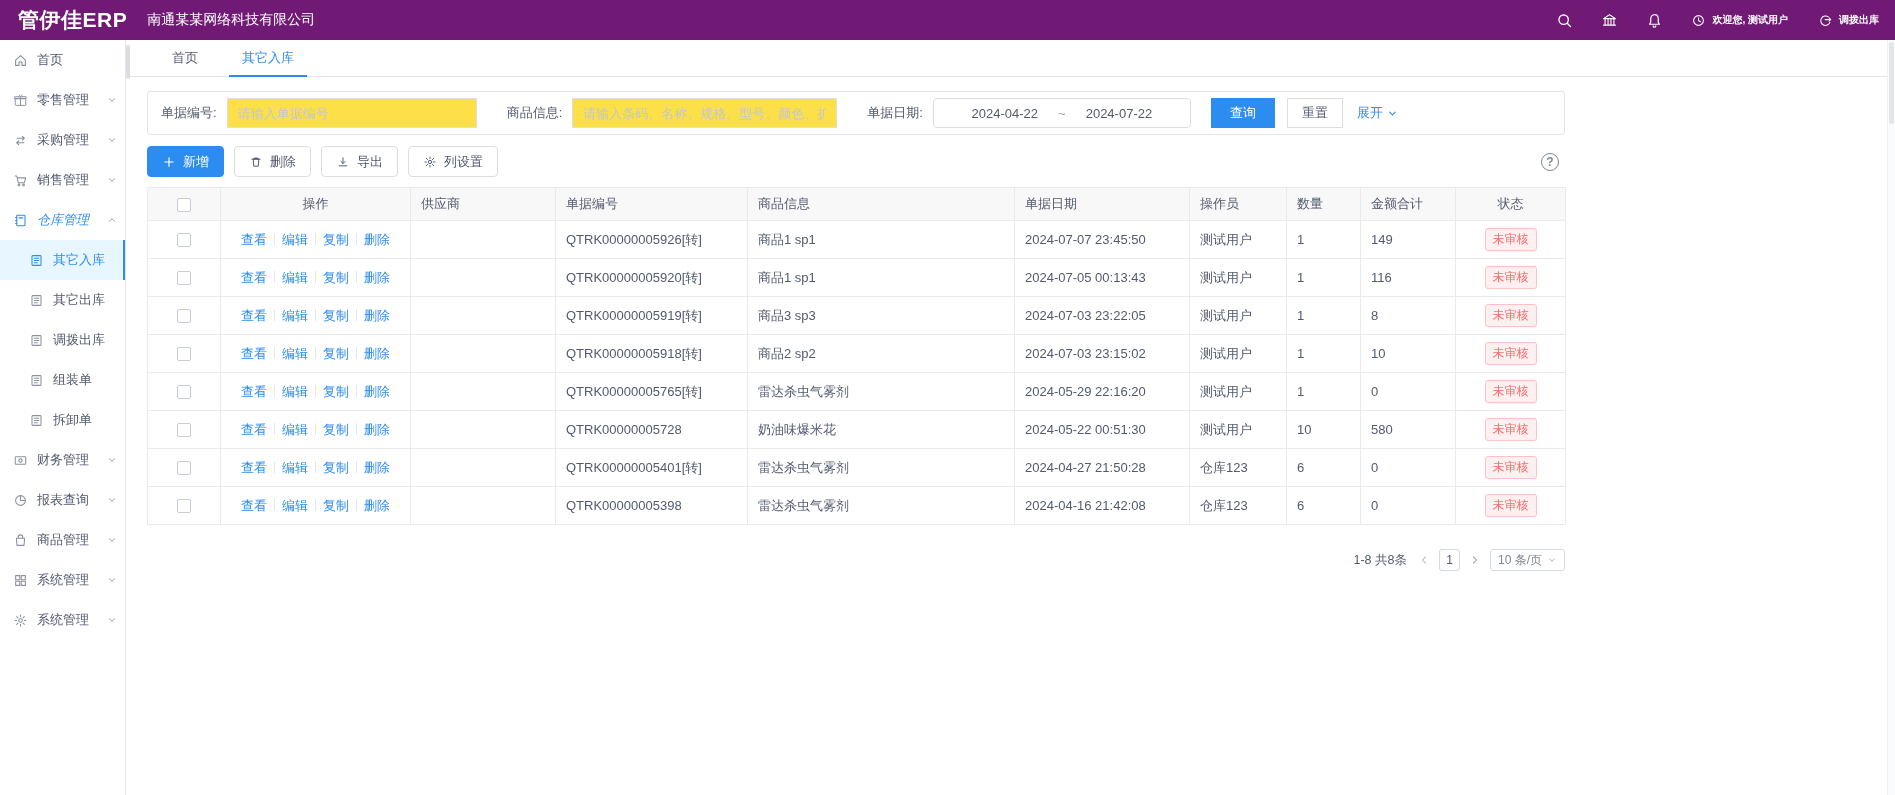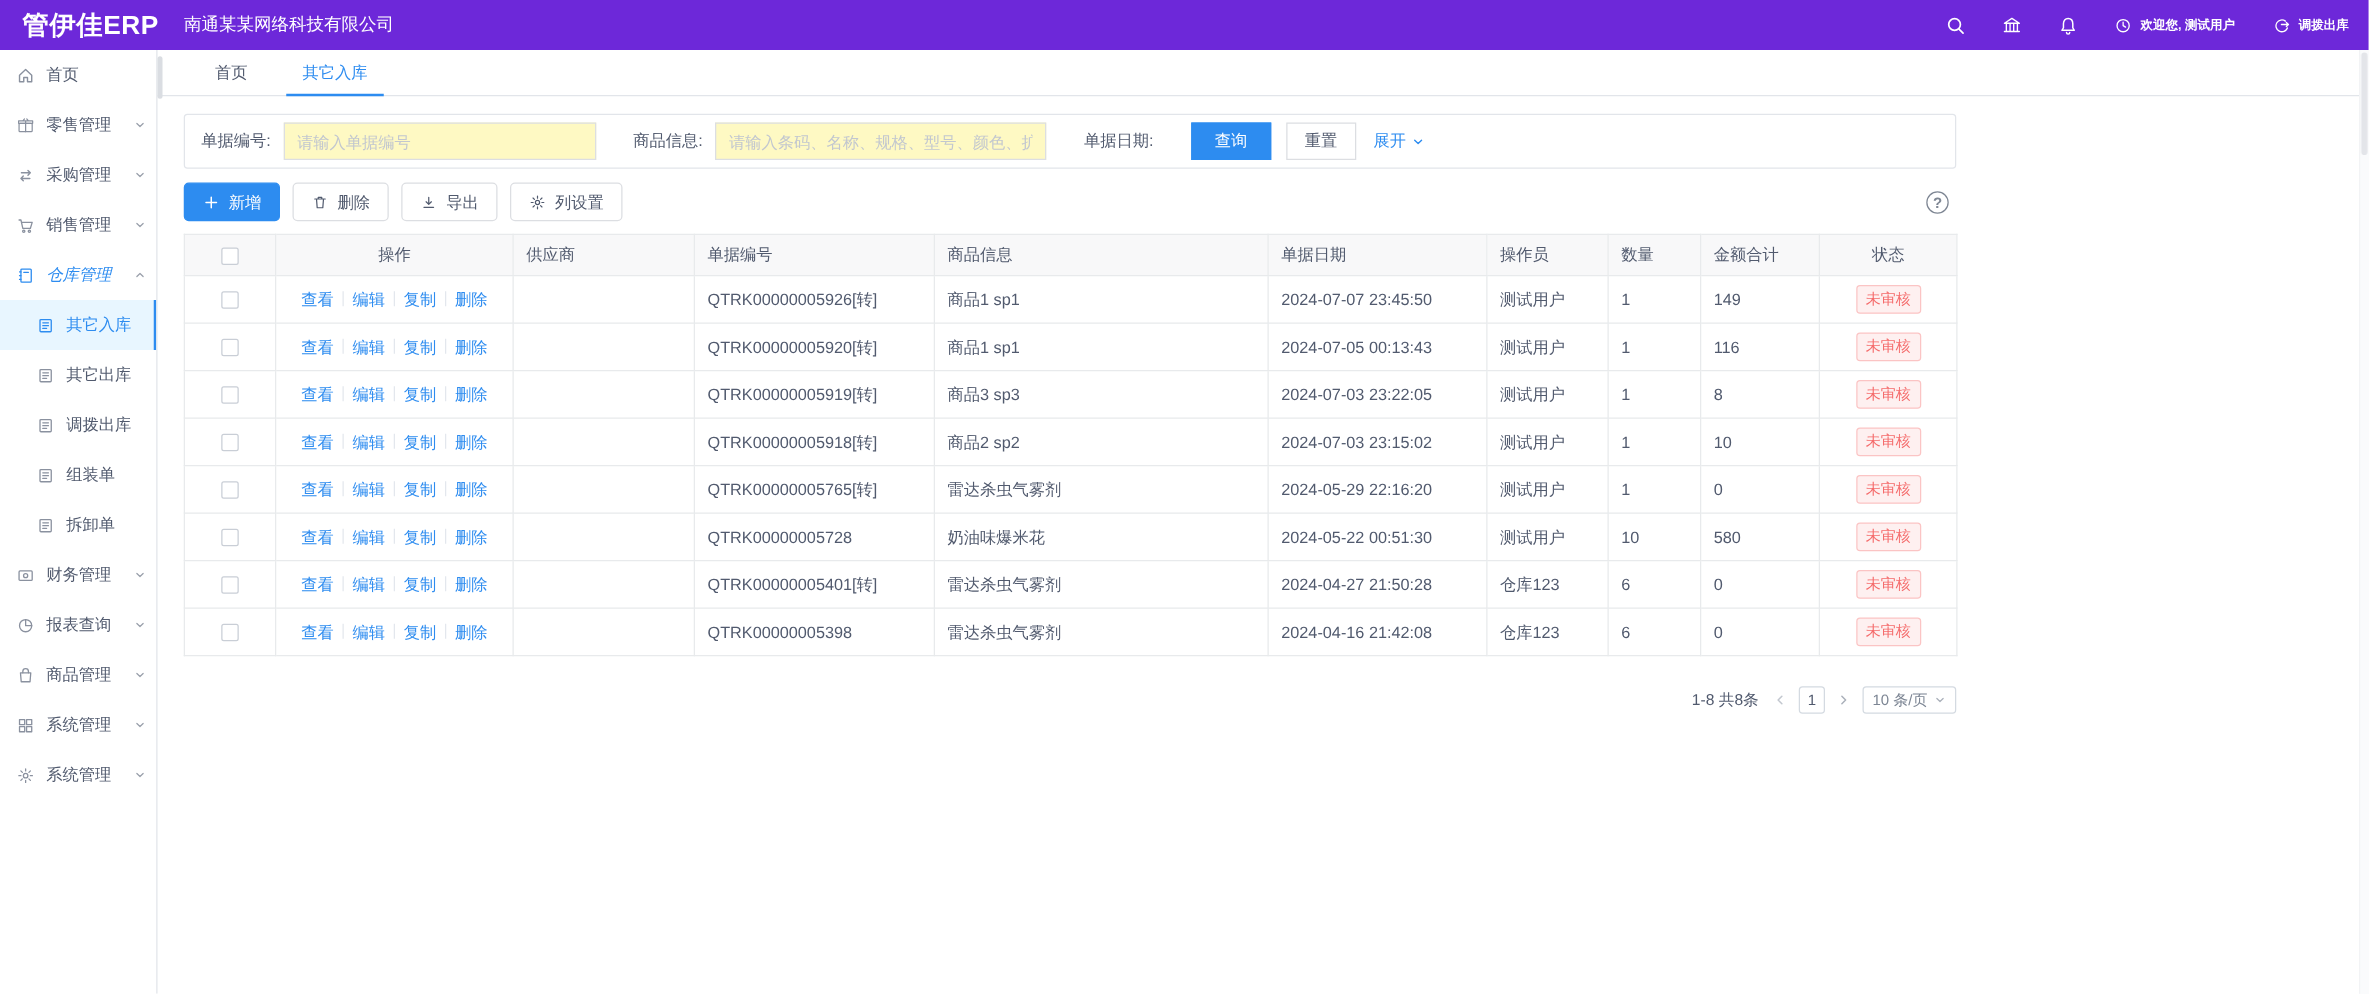--- a/index.html
+++ b/index.html
@@ -7,21 +7,21 @@
   body {
     width:1895px; height:795px; overflow:hidden;
     background:#ffffff; color:#515a6e;
     font-family:"Liberation Sans","DejaVu Sans",sans-serif;
     font-size:13px;
   }
   svg { display:block; }
   [data-icon] svg, .s-icon svg, .chev svg { width:100%; height:100%; display:block; }
 
   
-  .header { height:40px; background:#6d28d9; display:flex; align-items:center; color:#fff; position:relative; z-index:5; }
+  .header { height:40px; background:#701a75; display:flex; align-items:center; color:#fff; position:relative; z-index:5; }
   .logo { font-size:21px; font-weight:bold; padding-left:18px; letter-spacing:.5px; white-space:nowrap; }
   .company { font-size:14px; margin-left:20px; white-space:nowrap; }
   .h-spacer { flex:1; }
   .h-icon { width:17px; height:17px; margin-right:28px; cursor:pointer; color:#fff; }
   .h-group { display:flex; align-items:center; font-size:10px; margin-right:30px; cursor:pointer; white-space:nowrap;font-weight:bold; }
   .h-group .h-icon-s { width:15px; height:15px; margin-right:6px; }
   .h-group:last-child { margin-right:16px; }
 
   
   .layout { display:flex; height:755px; }
@@ -41,21 +41,21 @@
   .tabbar { height:37px; border-bottom:1px solid #e2e5ea; display:flex; padding-left:24px; }
   .tab { padding:0 22px; line-height:36px; font-size:13px; color:#515a6e; cursor:pointer; position:relative; }
   .tab.active { color:#2d8cf0; }
   .tab.active::after { content:""; position:absolute; left:9px; right:9px; bottom:-1px; height:2px; background:#2d8cf0; }
 
   
   .content { padding:14px 0 0 21px; width:1439px; }
 
   .filter-panel { width:1418px; height:44px; border:1px solid #e2e5ea; border-radius:3px; display:flex; align-items:center; padding:0 13px; }
   .f-label { margin-right:10px; white-space:nowrap; color:#515a6e; }
-  .f-input { height:30px; border:1px solid #dcdee2; border-radius:0; font-size:13px; padding:0 10px; color:#515a6e; font-family:inherit; outline:none; background:#fef9c3; }
+  .f-input { height:30px; border:1px solid #dcdee2; border-radius:0; font-size:13px; padding:0 10px; color:#515a6e; font-family:inherit; outline:none; background:#fde047; }
   .f-input::placeholder { color:#c2c7cf; }
   .f-gap { width:30px; flex:none; }
   .date-box { width:258px; height:30px; border:1px solid #dcdee2; border-radius:4px; display:flex; align-items:center; justify-content:center; gap:20px; cursor:pointer; background:#fff; }
   .date-box .sep { color:#9aa0ab; }
   .btn { height:30px; border-radius:0; font-size:13px; display:inline-flex; align-items:center; justify-content:center; cursor:pointer; font-family:inherit; }
   .btn-primary { background:#2d8cf0; border:1px solid #2d8cf0; color:#fff; width:64px; margin-left:20px; }
   .btn-default { background:#fff; border:1px solid #dcdee2; color:#515a6e; width:56px; margin-left:12px; }
   .expand-link { color:#2d8cf0; margin-left:14px; display:inline-flex; align-items:center; gap:4px; cursor:pointer; white-space:nowrap; }
   .expand-link .chev { width:11px; height:11px; }
 
@@ -332,20 +332,25 @@
     <div class="content">
 
       <div class="filter-panel">
         <span class="f-label">单据编号:</span>
         <input class="f-input" style="width: 250px;" type="text" placeholder="请输入单据编号">
         <span class="f-gap"></span>
         <span class="f-label">商品信息:</span>
         <input class="f-input" style="width: 265px;" type="text" placeholder="请输入条码、名称、规格、型号、颜色、扩展...">
         <span class="f-gap"></span>
         <span class="f-label">单据日期:</span>
+        <div class="date-box">
+          <span>2024-04-22</span>
+          <span class="sep">~</span>
+          <span>2024-07-22</span>
+        </div>
         <button class="btn btn-primary">查询</button>
         <button class="btn btn-default">重置</button>
         <span class="expand-link">
           <span>展开</span>
           <span class="chev" data-icon="chev-down">
               <svg viewBox="0 0 20 20" fill="none" stroke="currentColor" stroke-width="2" stroke-linecap="round" stroke-linejoin="round">
                 <path d="M5 7.5 L10 12.5 L15 7.5"></path>
               </svg>
             </span>
         </span>

